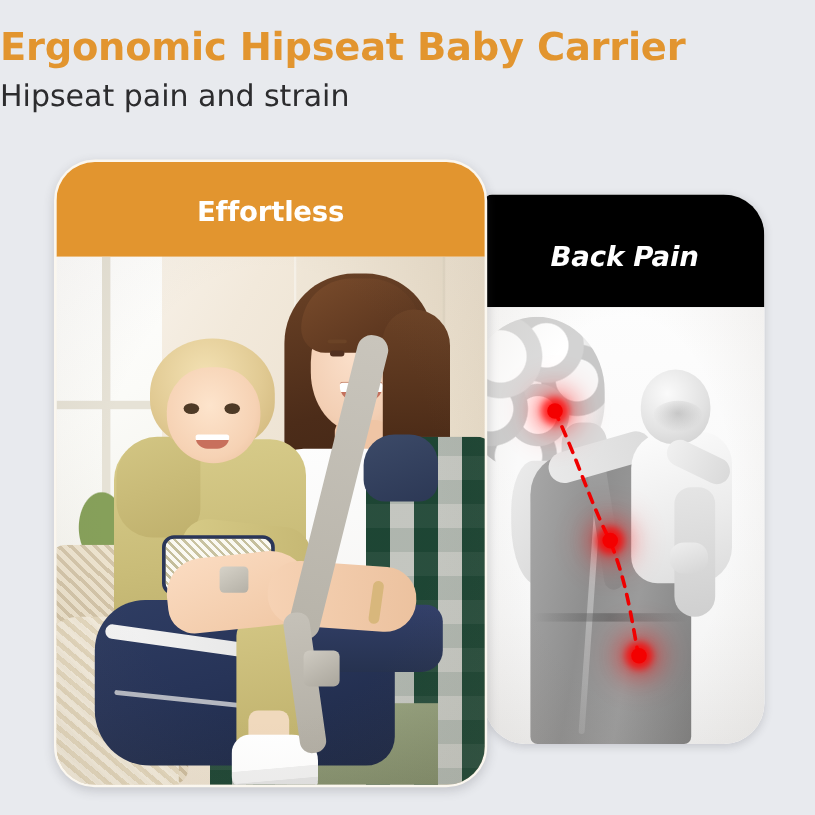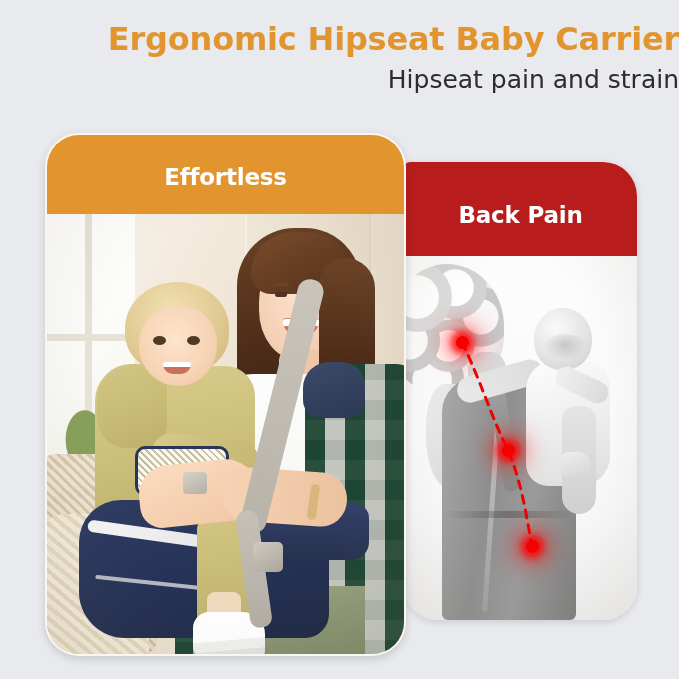--- a/index.html
+++ b/index.html
@@ -19,21 +19,21 @@
     width: 679px;
     height: 679px;
     background: #e8eaee;
   }
 
   
   .header {
     position: absolute;
     left: 0; top: 0;
     width: 679px;
-    text-align: right;
+    text-align: left;
   }
   .title {
     margin: 0;
     padding-top: 20px;
     font-size: 32px;
     font-weight: bold;
     letter-spacing: -0.2px;
     color: #e2952f;
     font-family: "DejaVu Sans", "Liberation Sans", sans-serif;
     line-height: 1.22;
@@ -57,24 +57,25 @@
     border-radius: 6px 34px 34px 34px;
     overflow: hidden;
     background: #ffffff;
     box-shadow: 0 2px 7px rgba(60,60,70,0.18);
   }
   .card-right .cap {
     position: absolute;
     left: 0; top: 0;
     width: 100%;
     height: 94px;
-    background: #b91c1c;
+    background: #000000;
     display: flex;
     align-items: center;
     justify-content: center;
+    font-style: italic;
   }
   .card-right .cap-label {
     color: #ffffff;
     font-size: 23px;
     font-weight: bold;
     letter-spacing: -0.2px;
     margin-top: 12px;
   }
   .card-right .photo {
     position: absolute;

